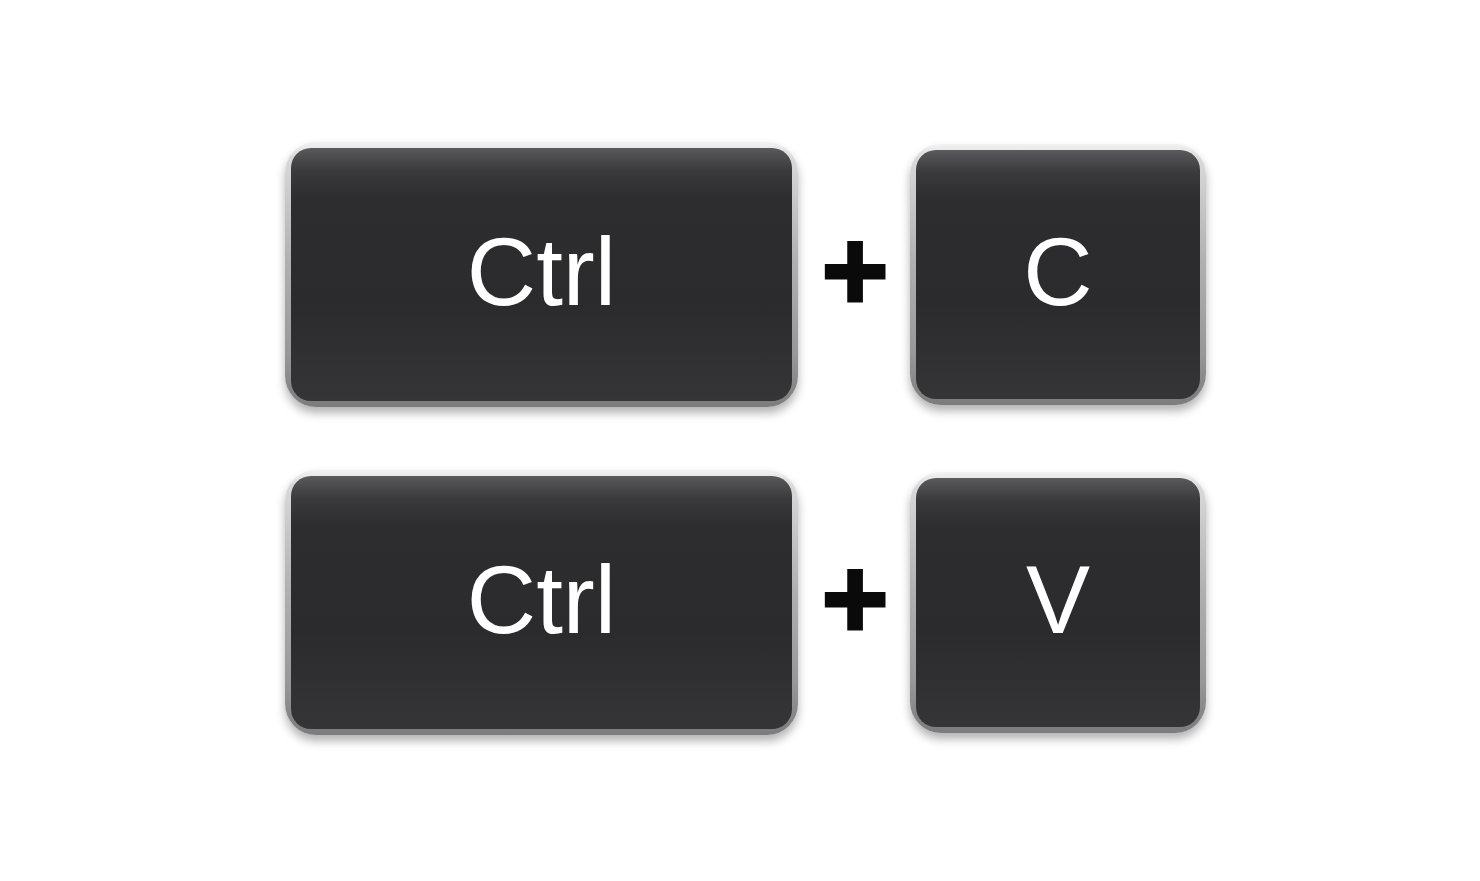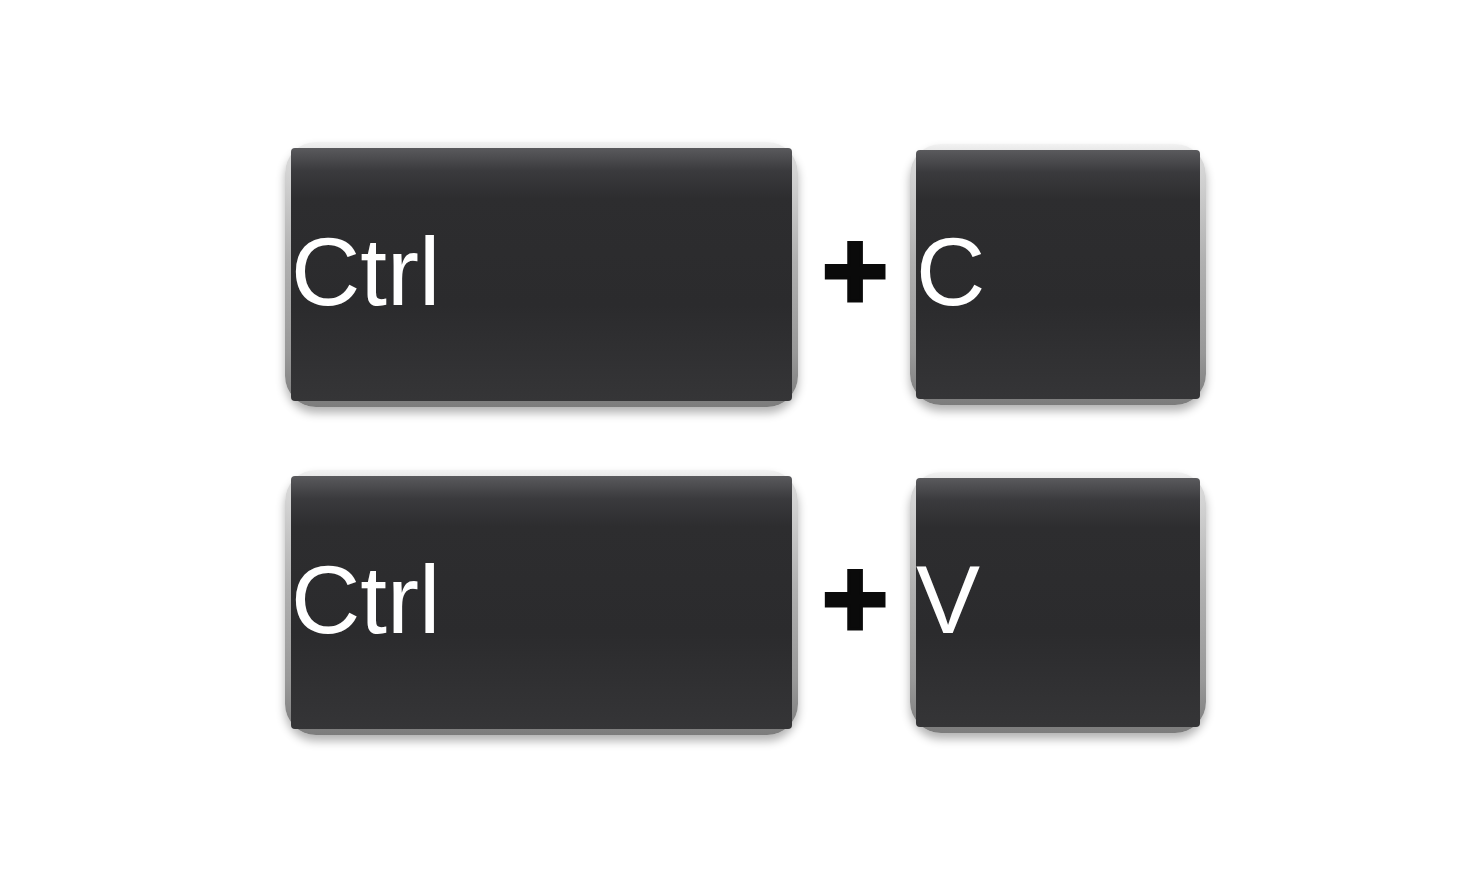--- a/index.html
+++ b/index.html
@@ -55,29 +55,30 @@
     box-shadow: 0 6px 10px rgba(0,0,0,0.30);
   }
 
   .key-wide   { width: 513px; }
   .key-square { width: 296px; height: 261px; }
 
   
   .key-face {
     width: 100%;
     height: 100%;
-    border-radius: 4px;
+    border-radius: 20px;
     background: linear-gradient(180deg,
       var(--key_face_highlight) 0%,
       #3a3a3d 9%,
       var(--key_face_mid) 20%,
       var(--key_face_dark) 62%,
       var(--key_face_bottom) 100%);
     display: flex;
     align-items: center;
+    justify-content: center;
   }
 
   .key-label {
     color: var(--key_label);
     font-size: 96px;
     font-weight: 400;
     line-height: 1;
     letter-spacing: 0px;
     padding-bottom: 6px;
   }

